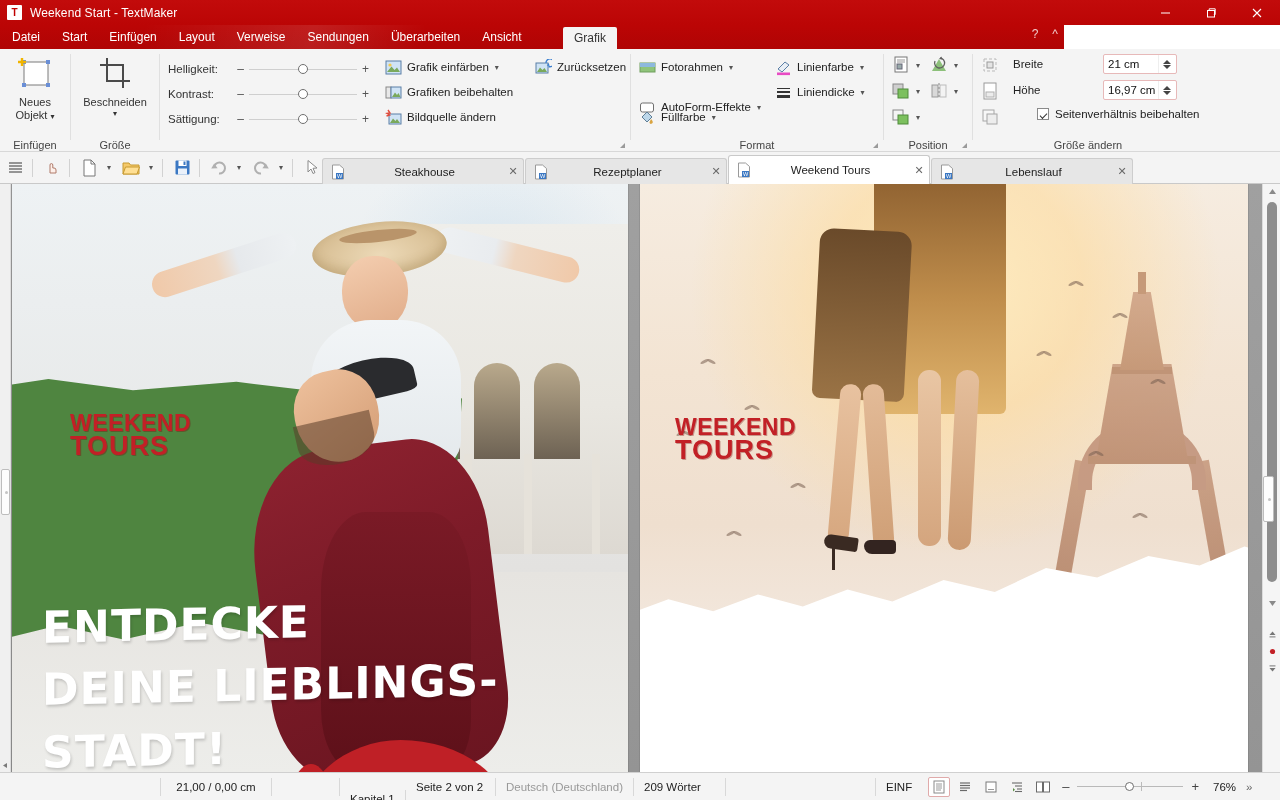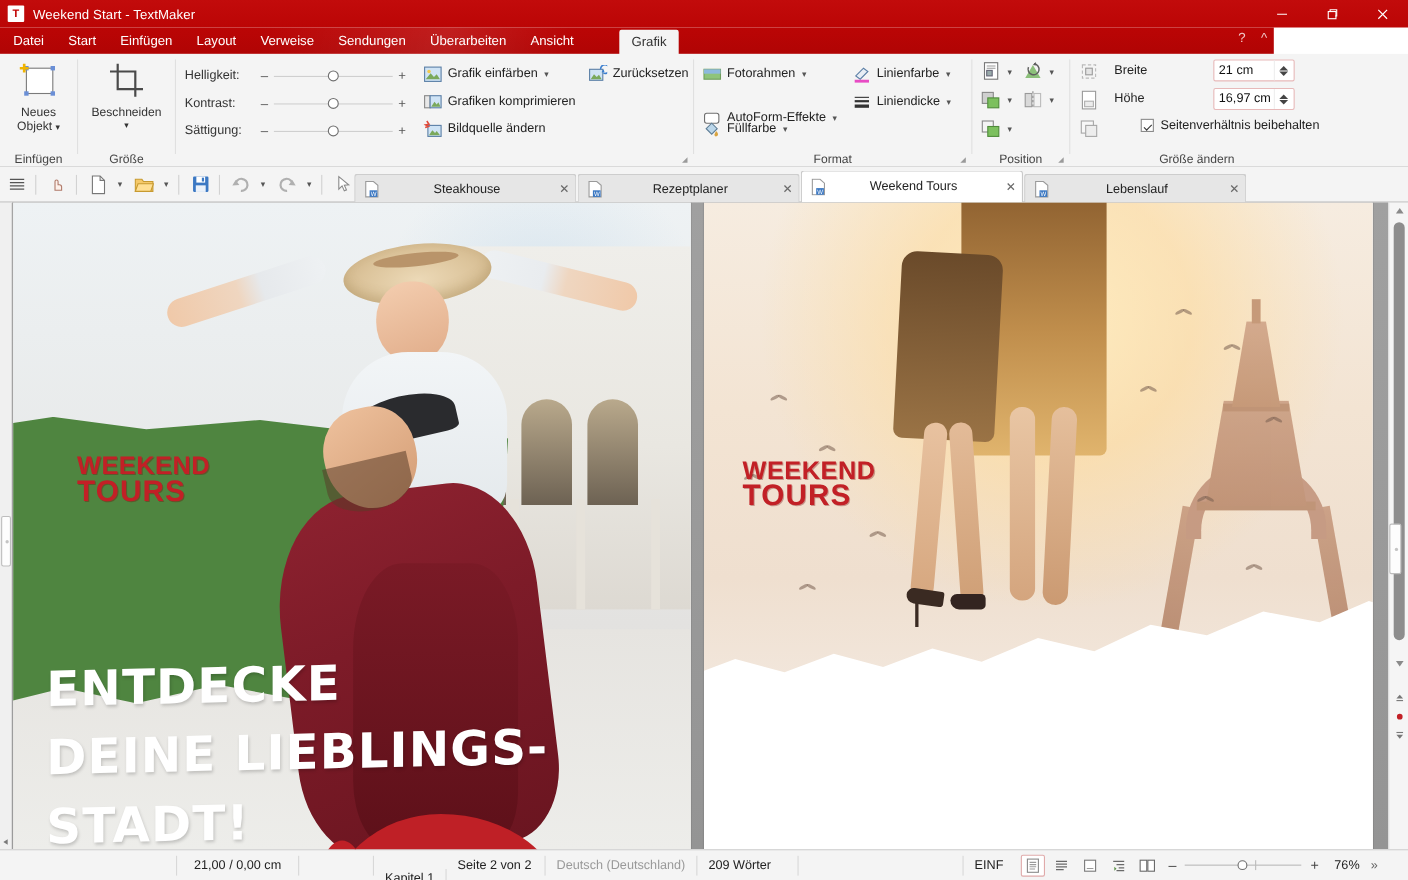--- a/index.html
+++ b/index.html
@@ -28,21 +28,21 @@
   .title-text { color: #fff; font-size: 12px; letter-spacing: .1px; }
   .win-controls { position: absolute; right: 0; top: 0; height: 25px; display: flex; }
   .win-btn {
     width: 46px; height: 25px; display: flex; align-items: center; justify-content: center;
     color: #fff; font-size: 13px; line-height: 1;
   }
   .win-btn svg { display:block; }
 
   
   .menubar {
-    position: absolute; top: 25px; left: 0; width: 1158px; height: 24px;
+    position: absolute; top: 25px; left: 0; width: 1064px; height: 24px;
     background: #c00000;
     background: linear-gradient(180deg,#bb0505 0%, #b00404 100%);
     padding-left: 33px;
   }
   .menubar-sheen {
     position:absolute; right:640px; top:0; width:280px; height:24px;
     background: linear-gradient(100deg, rgba(255,255,255,0) 0%, rgba(255,255,255,0.10) 60%, rgba(255,255,255,0) 100%);
   }
   .menu-items { position: absolute; left: 0; top: 0; height: 24px; display: flex; align-items: center; }
   .menu-item {
@@ -533,21 +533,21 @@
       </div>
 
       <div class="cmd" style="left:225px; top:32px;">
         <span class="ci">
           <svg width="17" height="17" viewBox="0 0 17 17">
               <rect x="1" y="3" width="5" height="11" fill="#e8e8e8" stroke="#888"></rect>
               <rect x="6" y="3" width="10" height="11" fill="#cfe3f5" stroke="#5b7fa6"></rect>
               <path d="M7 13 L10 8.5 L12 11 L13.5 9 L15.5 13 Z" fill="#7aa95c"></path>
             </svg>
         </span>
-        <span>Grafiken komprimieren</span>
+        <span>Grafiken beibehalten</span>
       </div>
 
       <div class="cmd" style="left:225px; top:57px;">
         <span class="ci">
           <svg width="17" height="17" viewBox="0 0 17 17">
               <rect x="4" y="5" width="12" height="10" fill="#cfe3f5" stroke="#5b7fa6"></rect>
               <path d="M5 14 L8 9.5 L10.5 12 L12 10 L15 14 Z" fill="#7aa95c"></path>
               <path d="M3 1 L5 4 L2 4.5 L4.5 6 L1.5 7" stroke="#e04b3b" stroke-width="1.4" fill="none"></path>
             </svg>
         </span>

